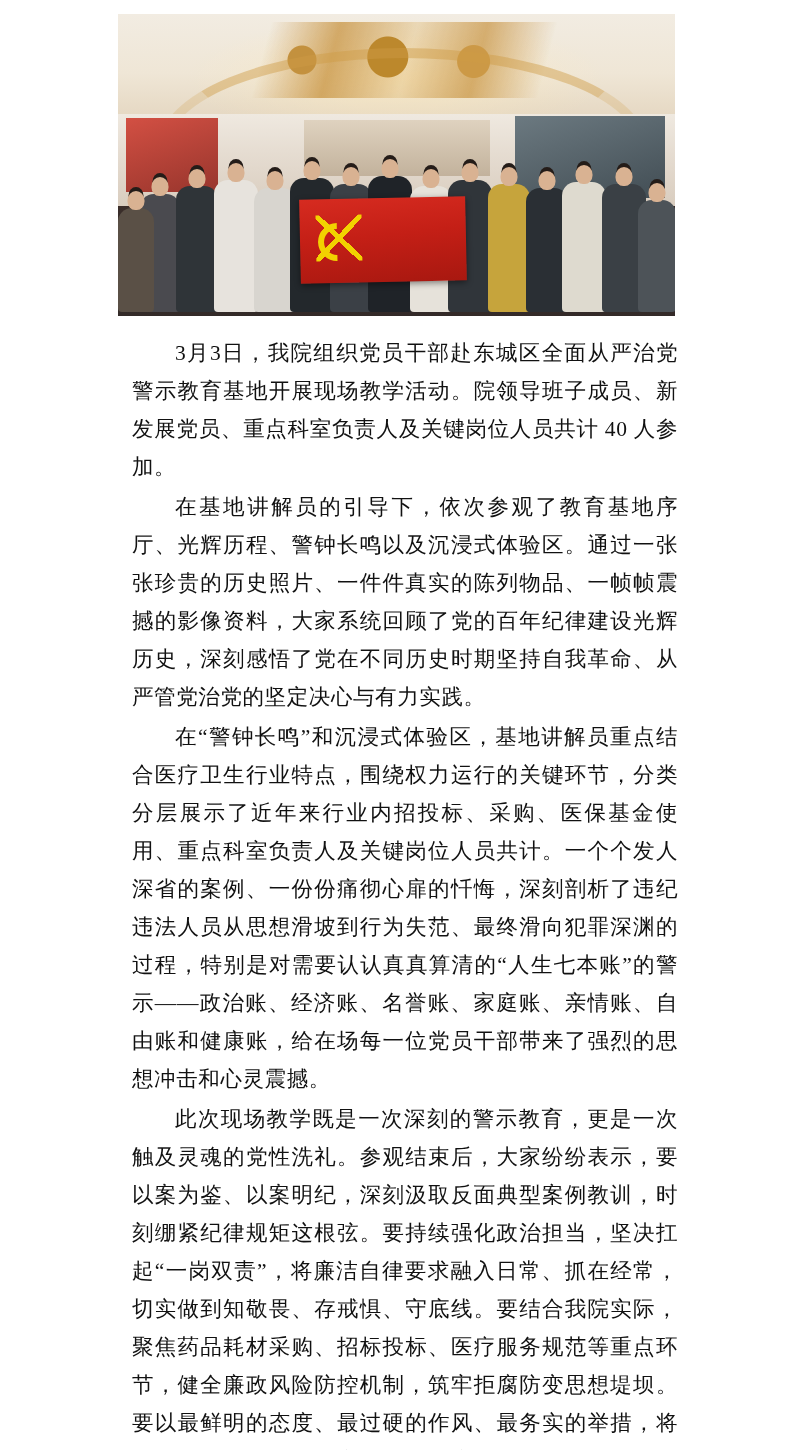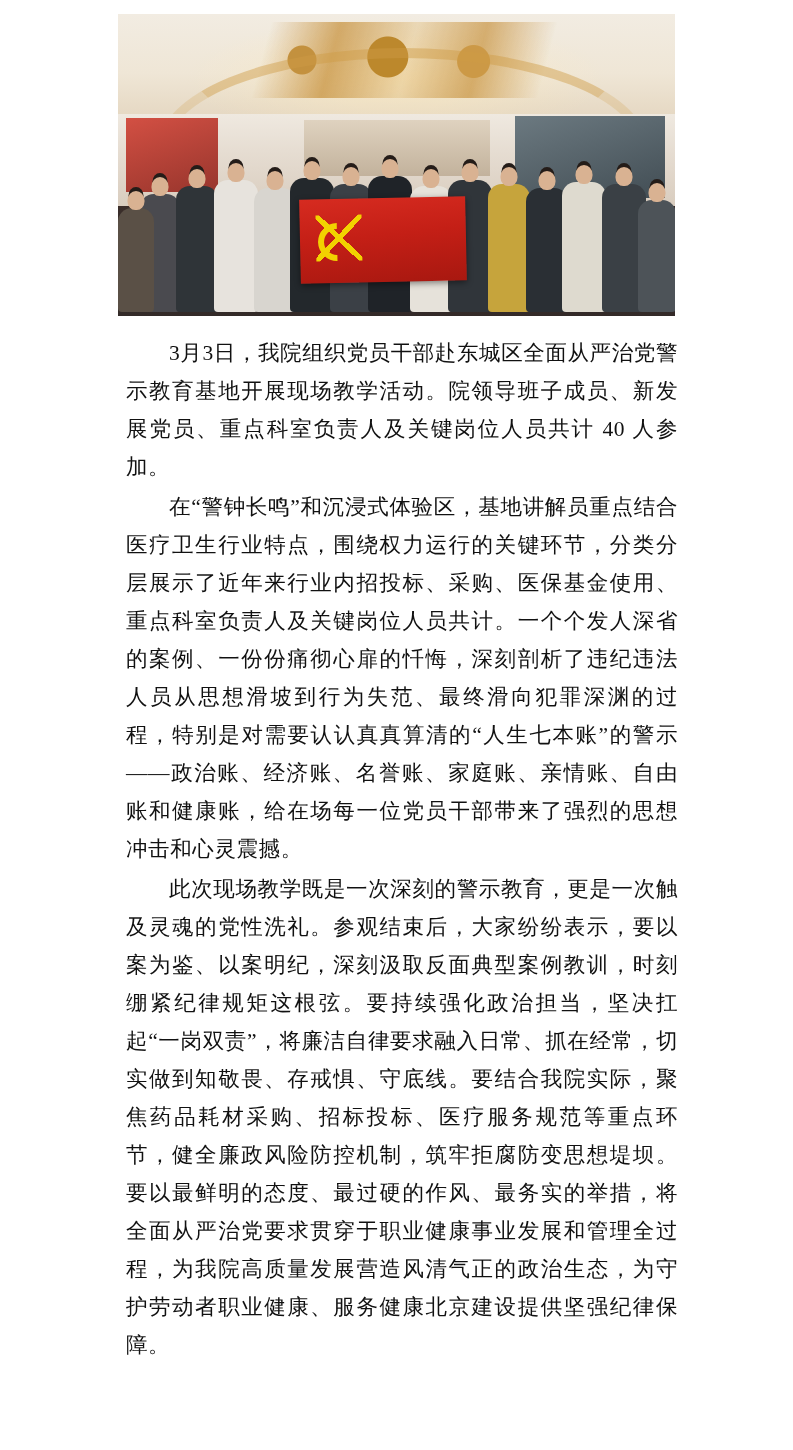--- a/index.html
+++ b/index.html
@@ -155,21 +155,21 @@
     width: 26px; height: 26px;
     border: 6px solid #f2d200;
     border-radius: 50%;
     border-right-color: transparent;
     border-bottom-color: transparent;
     transform: rotate(-45deg);
   }
   
   .body-text { width: 560px; }
   p.para {
-    margin: 0 0 2px 8px;
+    margin: 0 0 2px 14px;
     font-size: 21.5px;
     line-height: 38px;
     text-align: justify;
     text-justify: inter-ideograph;
     text-indent: 2em;
     letter-spacing: 0.6px;
     color: #111111;
   }
 </style>
 </head>
@@ -206,17 +206,18 @@
       </div>
 
       <div class="flag">
         <div class="emblem"></div>
       </div>
     </div>
   </div>
 
   <div class="body-text">
     <p class="para">3月3日，我院组织党员干部赴东城区全面从严治党警示教育基地开展现场教学活动。院领导班子成员、新发展党员、重点科室负责人及关键岗位人员共计 40 人参加。</p>
+    <p class="para">在基地讲解员的引导下，依次参观了教育基地序厅、光辉历程、警钟长鸣以及沉浸式体验区。通过一张张珍贵的历史照片、一件件真实的陈列物品、一帧帧震撼的影像资料，大家系统回顾了党的百年纪律建设光辉历史，深刻感悟了党在不同历史时期坚持自我革命、从严管党治党的坚定决心与有力实践。</p>
     <p class="para">在“警钟长鸣”和沉浸式体验区，基地讲解员重点结合医疗卫生行业特点，围绕权力运行的关键环节，分类分层展示了近年来行业内招投标、采购、医保基金使用、重点科室负责人及关键岗位人员共计。一个个发人深省的案例、一份份痛彻心扉的忏悔，深刻剖析了违纪违法人员从思想滑坡到行为失范、最终滑向犯罪深渊的过程，特别是对需要认认真真算清的“人生七本账”的警示——政治账、经济账、名誉账、家庭账、亲情账、自由账和健康账，给在场每一位党员干部带来了强烈的思想冲击和心灵震撼。</p>
     <p class="para">此次现场教学既是一次深刻的警示教育，更是一次触及灵魂的党性洗礼。参观结束后，大家纷纷表示，要以案为鉴、以案明纪，深刻汲取反面典型案例教训，时刻绷紧纪律规矩这根弦。要持续强化政治担当，坚决扛起“一岗双责”，将廉洁自律要求融入日常、抓在经常，切实做到知敬畏、存戒惧、守底线。要结合我院实际，聚焦药品耗材采购、招标投标、医疗服务规范等重点环节，健全廉政风险防控机制，筑牢拒腐防变思想堤坝。要以最鲜明的态度、最过硬的作风、最务实的举措，将全面从严治党要求贯穿于职业健康事业发展和管理全过程，为我院高质量发展营造风清气正的政治生态，为守护劳动者职业健康、服务健康北京建设提供坚强纪律保障。</p>
   </div>
 
 </div>
 
 </body></html>

